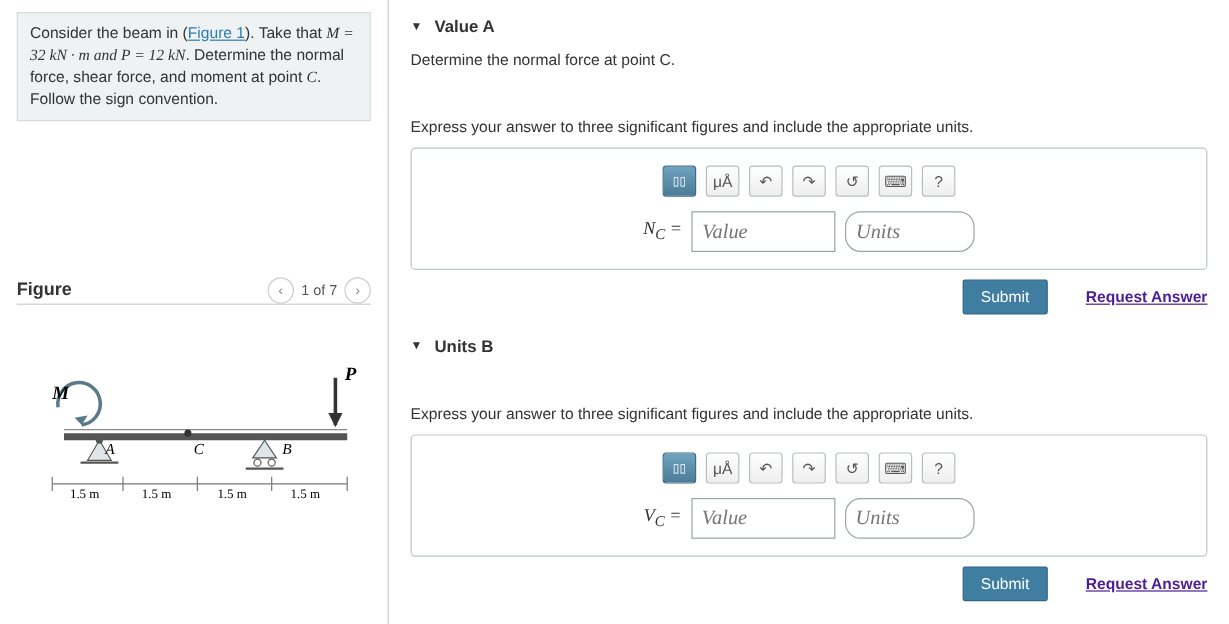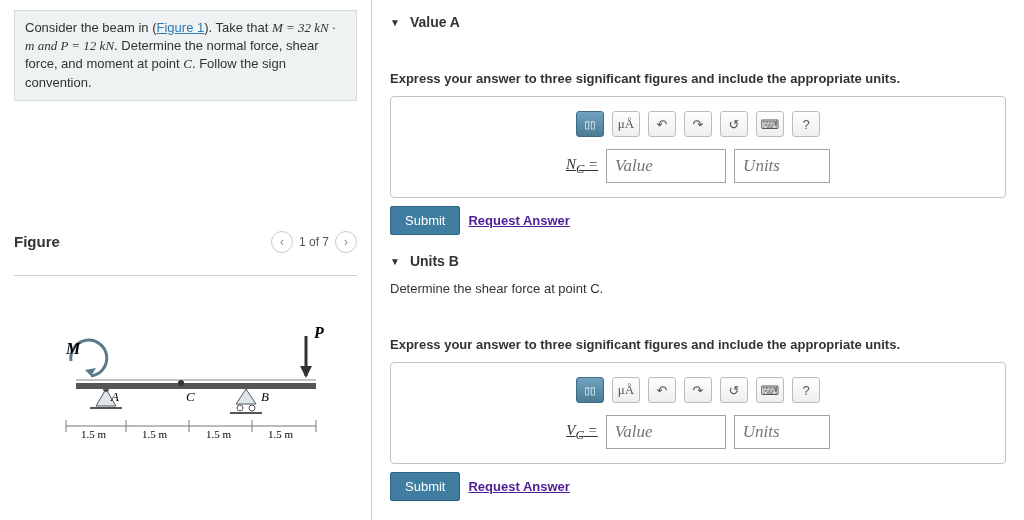--- a/index.html
+++ b/index.html
@@ -1,42 +1,42 @@
 <!DOCTYPE html>
 <html><head>
 <meta charset="utf-8">
 <style>
   * { box-sizing: border-box; margin: 0; padding: 0; }
   body { font-family: Arial, sans-serif; font-size: 13px; color: #333; background: #fff; width: 1024px; height: 520px; overflow: hidden; }
   .layout { display: flex; height: 520px; }
-  .left { width: 372px; padding: 10px 14px; border-right: 1px solid #ccc; }
+  .left { width: 324px; padding: 10px 14px; border-right: 1px solid #ccc; }
   .right { flex: 1; padding: 8px 18px; overflow-y: auto; }
   .problem-box { background: #eef2f2; border: 1px solid #d5dcdc; padding: 8px 10px; line-height: 1.4; }
   .problem-box a { color: #2e7bb3; text-decoration: underline; }
   .ital { font-style: italic; font-family: 'Times New Roman', serif; }
-  .figure-hdr { margin-top: 130px; display: flex; align-items: center; justify-content: space-between; border-bottom: 1px solid #ccc; padding-bottom: 22px; }
+  .figure-hdr { margin-top: 130px; display: flex; align-items: center; justify-content: space-between; border-bottom: 1px solid #ccc; padding-bottom: 0; }
   .figure-hdr h3 { font-size: 15px; font-weight: bold; }
   .pager { display: flex; align-items: center; gap: 6px; font-size: 12px; color: #555; }
   .pager .chev { width: 22px; height: 22px; border: 1px solid #ccc; border-radius: 50%; display: flex; align-items: center; justify-content: center; color: #888; font-size: 12px; background: #fff; }
   .figure-img { margin-top: 40px; display:flex; justify-content:center; }
   .part { margin-bottom: 18px; }
   .part-hdr { display: flex; align-items: center; gap: 10px; font-weight: bold; font-size: 14px; margin: 6px 0 12px 0; }
   .part-hdr .tri { font-size: 10px; color: #333; }
   .prompt { margin: 4px 0 4px 0; }
-  .bold { font-weight: bold; margin-top: 41px; }
+  .bold { font-weight: normal; margin-top: 41px; }
   .answer-box { border: 1px solid #bfc6c9; border-radius: 4px; padding: 14px 18px 14px 18px; margin: 10px 0 8px 0; background: #fff; display:flex; flex-direction:column; align-items:center; }
   .toolbar { display: flex; align-items: center; gap: 8px; margin-bottom: 12px; }
   .tbtn { width: 28px; height: 26px; border: 1px solid #b7bdc0; background: linear-gradient(#fff,#eee); border-radius: 3px; display: flex; align-items: center; justify-content: center; font-size: 13px; color: #555; }
   .tbtn.iconbox { background: linear-gradient(#6fa3bf,#4a7b97); color:#fff; border-color:#3f6b85; }
-  .tbtn.sup { font-family:Liberation Serif, serif; }
+  .tbtn.sup { font-family:Liberation Sans, sans-serif; }
   .input-row { display: flex; align-items: center; gap: 8px; }
-  .input-row .lbl { font-family: 'Times New Roman', serif; font-style: italic; font-size: 15px; text-decoration: underline; }
+  .input-row .lbl { font-family: 'Times New Roman', serif; font-style: italic; font-size: 15px; }
   .txt { width: 120px; height: 32px; border: 1px solid #9aa3a7; padding: 16px 8px; font-style: italic; font-family:'Times New Roman',serif; font-size: 17px; color: #888; }
-  .txt.units { width: 96px; }
-  .actions { display: flex; align-items: center; gap: 8px; margin-top: 6px; }
+  .txt.units { width: 108px; border-radius: 13px; }
+  .actions { display: flex; align-items: center; gap: 32px; margin-top: 6px; justify-content: flex-end; }
   .btn-submit { background: #3f7ea0; color: #fff; border: 1px solid #2e6583; padding: 6px 14px; font-size: 13px; border-radius: 2px; }
   .link { color: #4c1d95; text-decoration: underline; font-size: 13px; font-weight:bold; }
   svg text { font-family: 'Times New Roman', serif; }
 </style>
 </head>
 <body>
 
 <div class="layout">
   <div class="left">
     <div class="problem-box">
@@ -93,20 +93,21 @@
     </div>
   </div>
 
   <div class="right">
 
     <div class="part">
       <div class="part-hdr">
         <span class="tri">▼</span>
         <span>Value A</span>
       </div>
+      <div class="prompt">Determine the normal force at point C.</div>
       <div class="prompt bold">Express your answer to three significant figures and include the appropriate units.</div>
       <div class="answer-box">
         <div class="toolbar">
           <div class="tbtn iconbox">
               <span style="font-size:10px">▯▯</span>
             </div>
           <div class="tbtn sup">μÅ</div>
           <div class="tbtn">↶</div>
           <div class="tbtn">↷</div>
           <div class="tbtn">↺</div>
@@ -123,21 +124,20 @@
         <button class="btn-submit">Submit</button>
         <a href="#" class="link">Request Answer</a>
       </div>
     </div>
 
     <div class="part">
       <div class="part-hdr">
         <span class="tri">▼</span>
         <span>Units B</span>
       </div>
-      <div class="prompt">Determine the shear force at point C.</div>
       <div class="prompt bold">Express your answer to three significant figures and include the appropriate units.</div>
       <div class="answer-box">
         <div class="toolbar">
           <div class="tbtn iconbox">
               <span style="font-size:10px">▯▯</span>
             </div>
           <div class="tbtn sup">μÅ</div>
           <div class="tbtn">↶</div>
           <div class="tbtn">↷</div>
           <div class="tbtn">↺</div>

